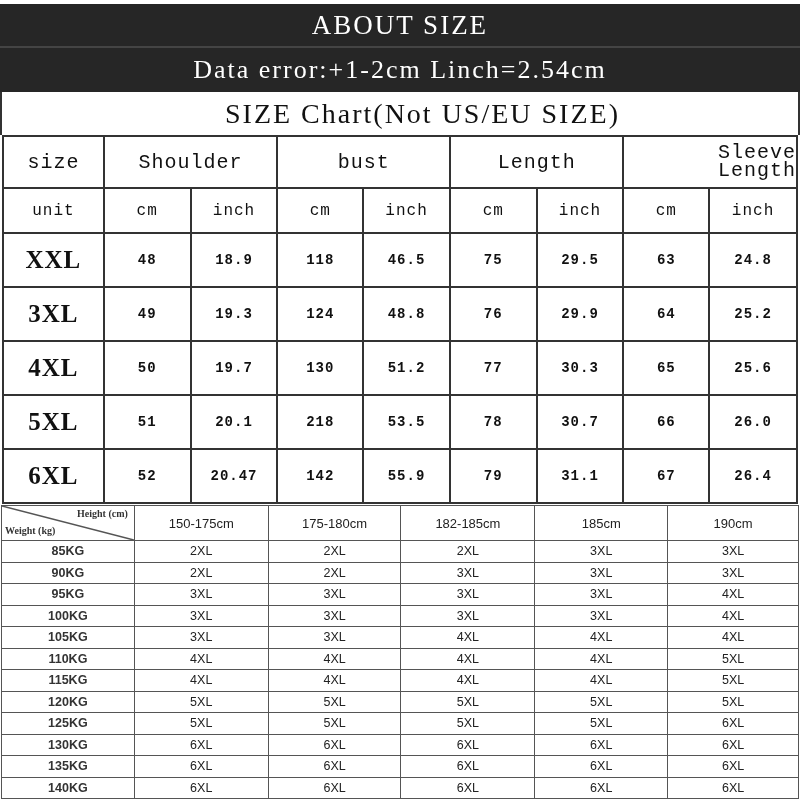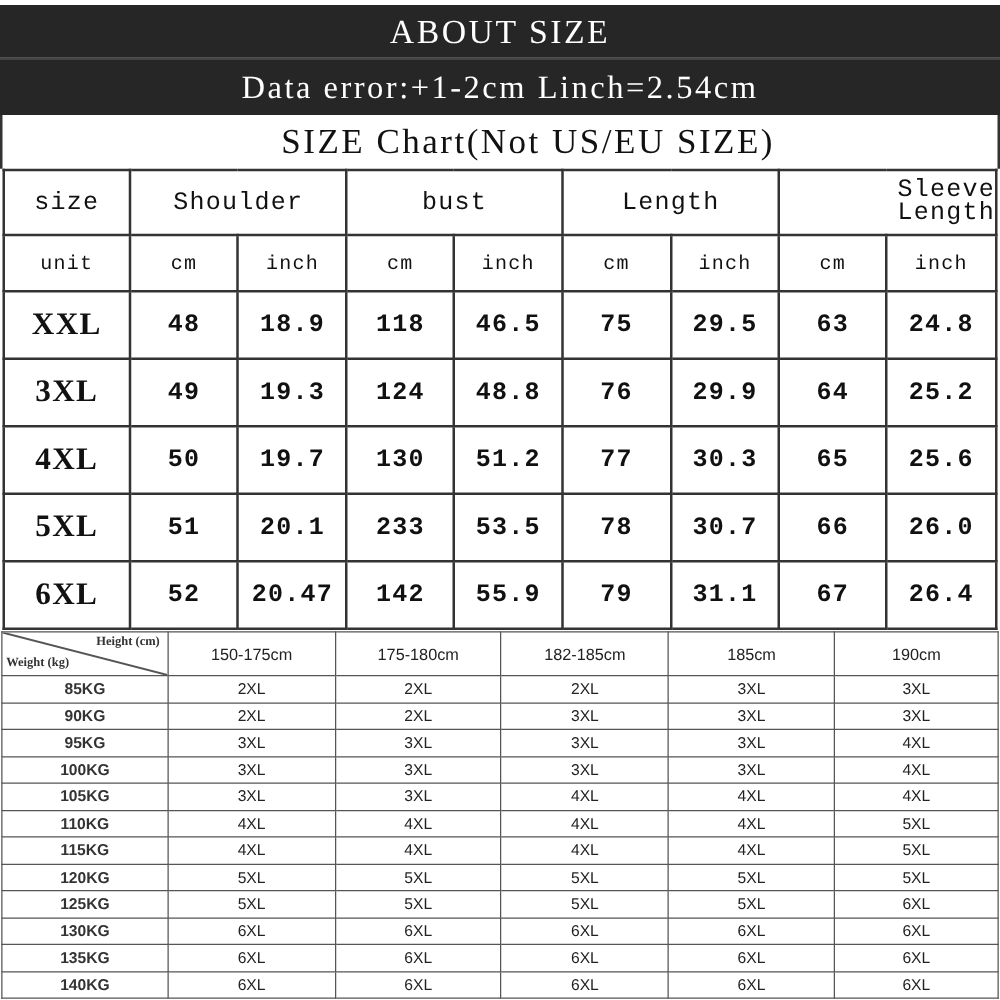--- a/index.html
+++ b/index.html
@@ -19,21 +19,21 @@
   table { border-collapse: collapse; position: absolute; left: 2px; }
   #size-table { top: 135px; width: 796px; }
   #size-table td {
     border: 2px solid #333;
     text-align: center; vertical-align: middle;
     font-family: "Liberation Mono", "DejaVu Sans Mono", monospace;
     font-size: 16px; letter-spacing: 1px; color: #111;
   }
   #size-table tr.hdr td { height: 52px; font-size: 20px; }
   #size-table tr.unit td { height: 45px; font-size: 16px; }
-  #size-table tr.data td { height: 54px; font-size: 20px; font-weight: bold; }
+  #size-table tr.data td { height: 54px; font-size: 14px; font-weight: bold; }
   #size-table tr.data td.sz { font-family: "Liberation Serif", "DejaVu Serif", serif; font-size: 25px; font-weight: bold; }
   #size-table td.sleeve { line-height: 18px; text-align: right; }
 
   #fit-table { top: 505px; width: 798px; left: 1px; }
   #fit-table td {
     border: 1.5px solid #555;
     text-align: center; vertical-align: middle;
     font-family: "Liberation Sans", "DejaVu Sans", sans-serif;
     font-size: 12.5px; color: #222; height: 21.5px;
   }
@@ -121,21 +121,21 @@
     <td>51.2</td>
     <td>77</td>
     <td>30.3</td>
     <td>65</td>
     <td>25.6</td>
   </tr>
   <tr class="data">
     <td class="sz">5XL</td>
     <td>51</td>
     <td>20.1</td>
-    <td>233</td>
+    <td>218</td>
     <td>53.5</td>
     <td>78</td>
     <td>30.7</td>
     <td>66</td>
     <td>26.0</td>
   </tr>
   <tr class="data">
     <td class="sz">6XL</td>
     <td>52</td>
     <td>20.47</td>

